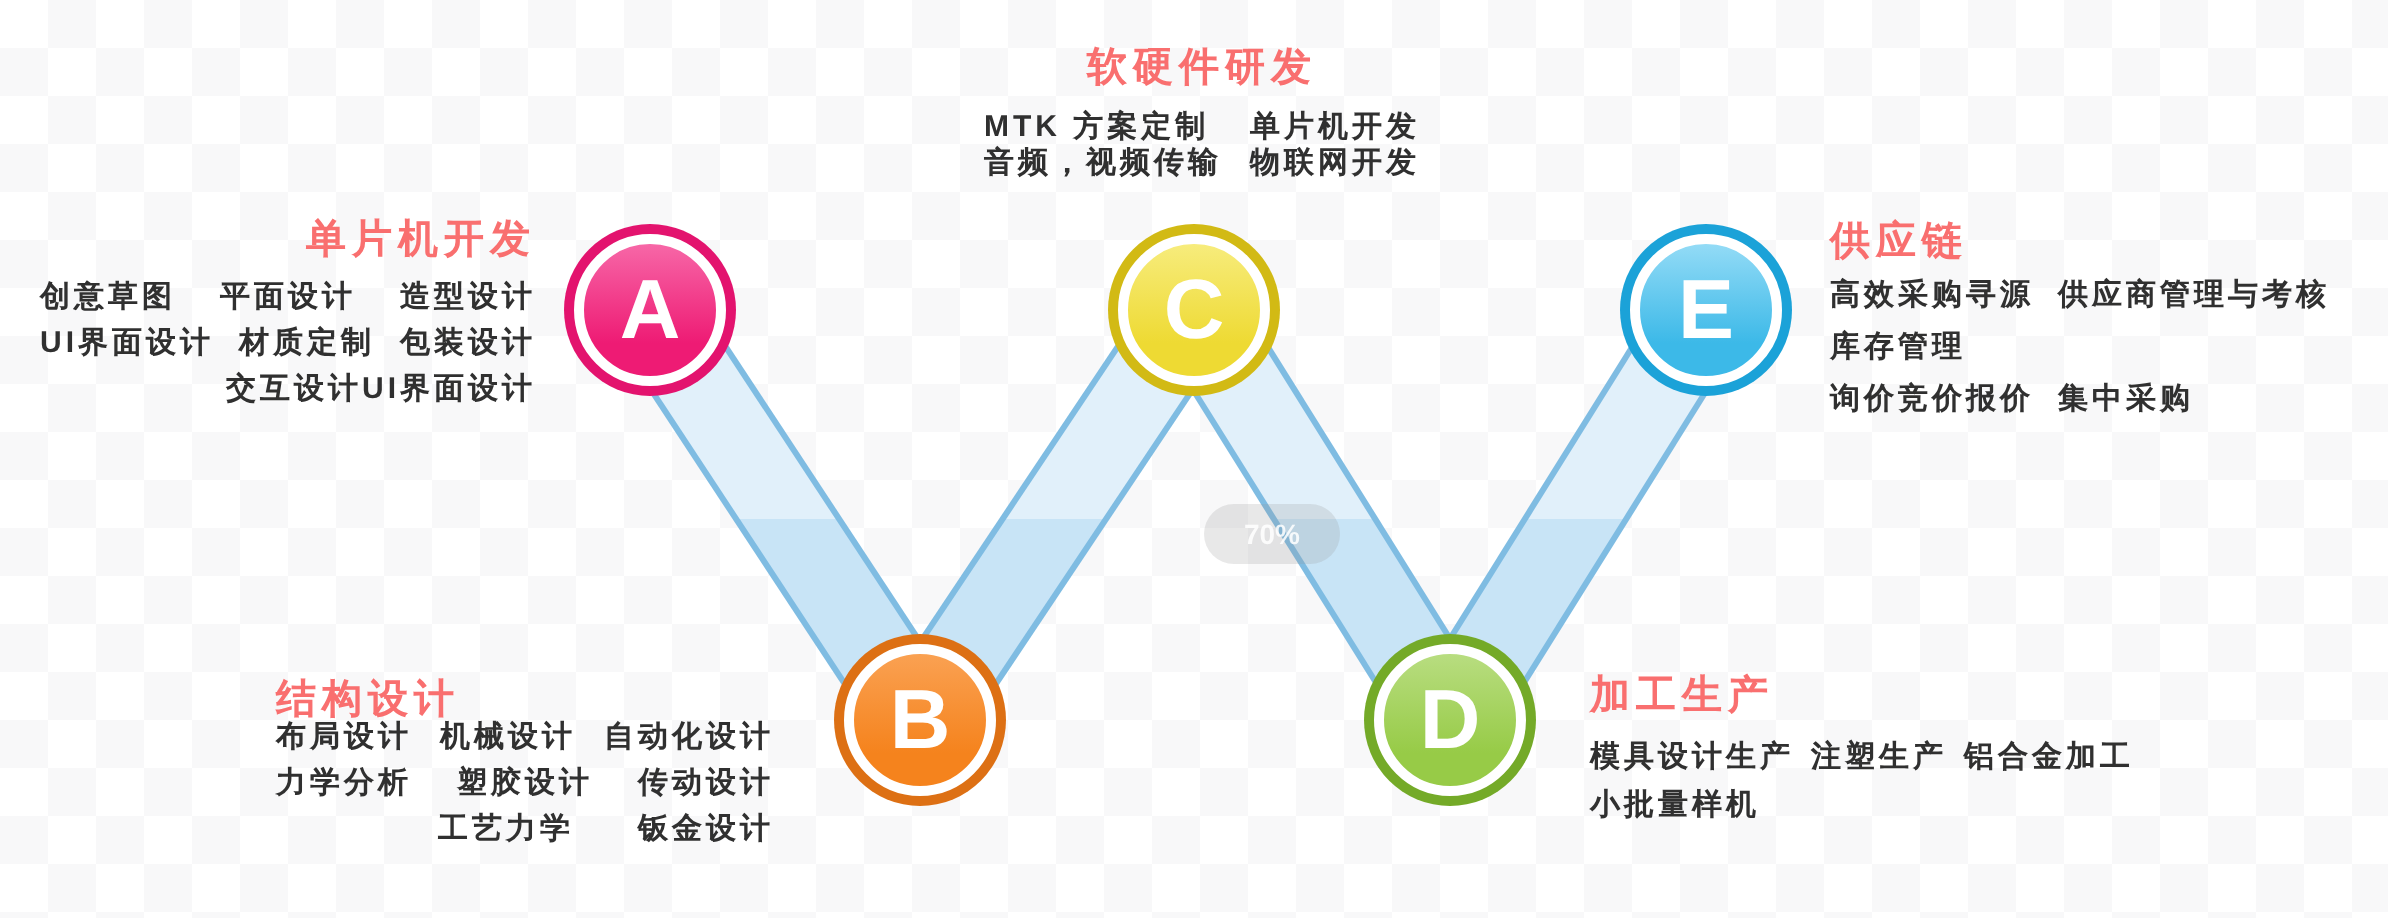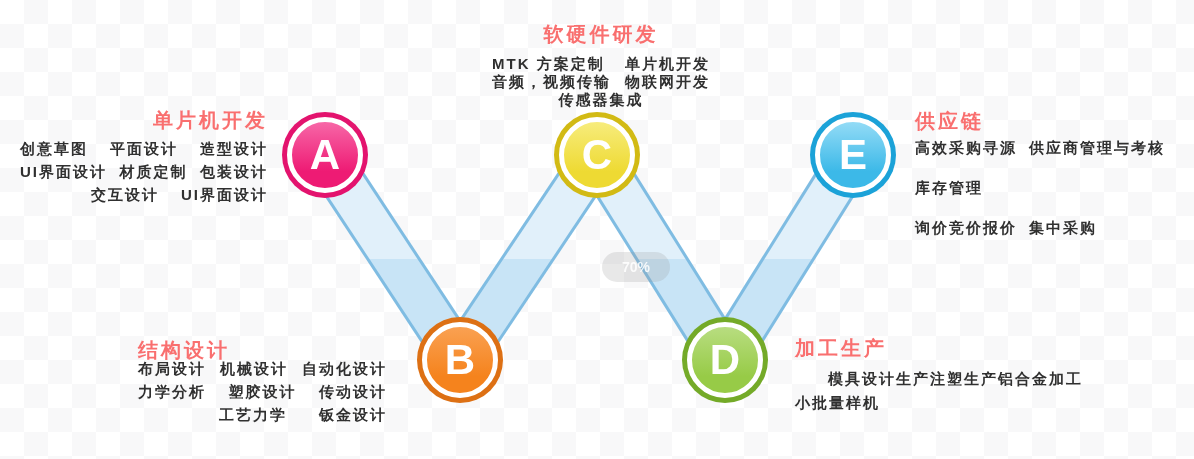--- a/index.html
+++ b/index.html
@@ -47,43 +47,43 @@
     color:#f96f6f;font-size:20px;font-weight:bold;letter-spacing:3px;line-height:1;
   }
   .rows{display:flex;flex-direction:column;}
   .row{display:flex;color:#303030;font-size:15px;font-weight:bold;letter-spacing:2px;line-height:1;}
   .item{white-space:nowrap;}
 
   .sec-appearance{left:20px;top:110px;width:248px;}
   .sec-appearance .section-title{text-align:right;margin-bottom:11px;}
   .sec-appearance .rows{gap:8px;}
   .sec-appearance .row-between{justify-content:space-between;}
-  .sec-appearance .row-end{justify-content:flex-end;gap:22px;}
+  .sec-appearance .row-end{justify-content:flex-end;gap:0;}
 
   .sec-structure{left:138px;top:340px;width:249px;}
   .sec-structure .section-title{text-align:left;margin-bottom:1px;}
   .sec-structure .rows{gap:8px;}
   .sec-structure .row-between{justify-content:space-between;}
   .sec-structure .row-end{justify-content:flex-end;gap:32px;}
 
   .sec-rnd{left:492px;top:24px;width:218px;}
   .sec-rnd .section-title{text-align:center;margin-bottom:12px;}
   .sec-rnd .rows{gap:3px;}
   .sec-rnd .row-between{justify-content:space-between;}
   .sec-rnd .row-center{justify-content:center;}
 
   .sec-production{left:795px;top:338px;width:272px;}
   .sec-production .section-title{text-align:left;margin-bottom:13px;}
   .sec-production .rows{gap:9px;}
-  .sec-production .row-between{justify-content:space-between;margin-left:33px;}
+  .sec-production .row-between{justify-content:space-between;}
   .sec-production .row-start{justify-content:flex-start;}
 
   .sec-supply{left:915px;top:111px;width:262px;}
   .sec-supply .section-title{text-align:left;margin-bottom:9px;}
-  .sec-supply .rows{gap:25px;}
+  .sec-supply .rows{gap:11px;}
   .sec-supply .row-start{justify-content:flex-start;gap:12px;}
 </style>
 </head>
 <body>
 
 <div class="canvas">
 
   <svg class="ribbons" width="1194" height="459" viewBox="0 0 1194 459">
     <defs>
       <linearGradient id="rg" gradientUnits="userSpaceOnUse" x1="0" y1="0" x2="0" y2="459">
@@ -185,23 +185,20 @@
     <div class="section-title">软硬件研发</div>
     <div class="rows">
       <div class="row row-between">
         <span class="item">MTK 方案定制</span>
         <span class="item">单片机开发</span>
       </div>
       <div class="row row-between">
         <span class="item">音频，视频传输</span>
         <span class="item">物联网开发</span>
       </div>
-      <div class="row row-center">
-        <span class="item">传感器集成</span>
-      </div>
     </div>
   </div>
 
   <div class="section sec-production">
     <div class="section-title">加工生产</div>
     <div class="rows">
       <div class="row row-between">
         <span class="item">模具设计生产</span>
         <span class="item">注塑生产</span>
         <span class="item">铝合金加工</span>

